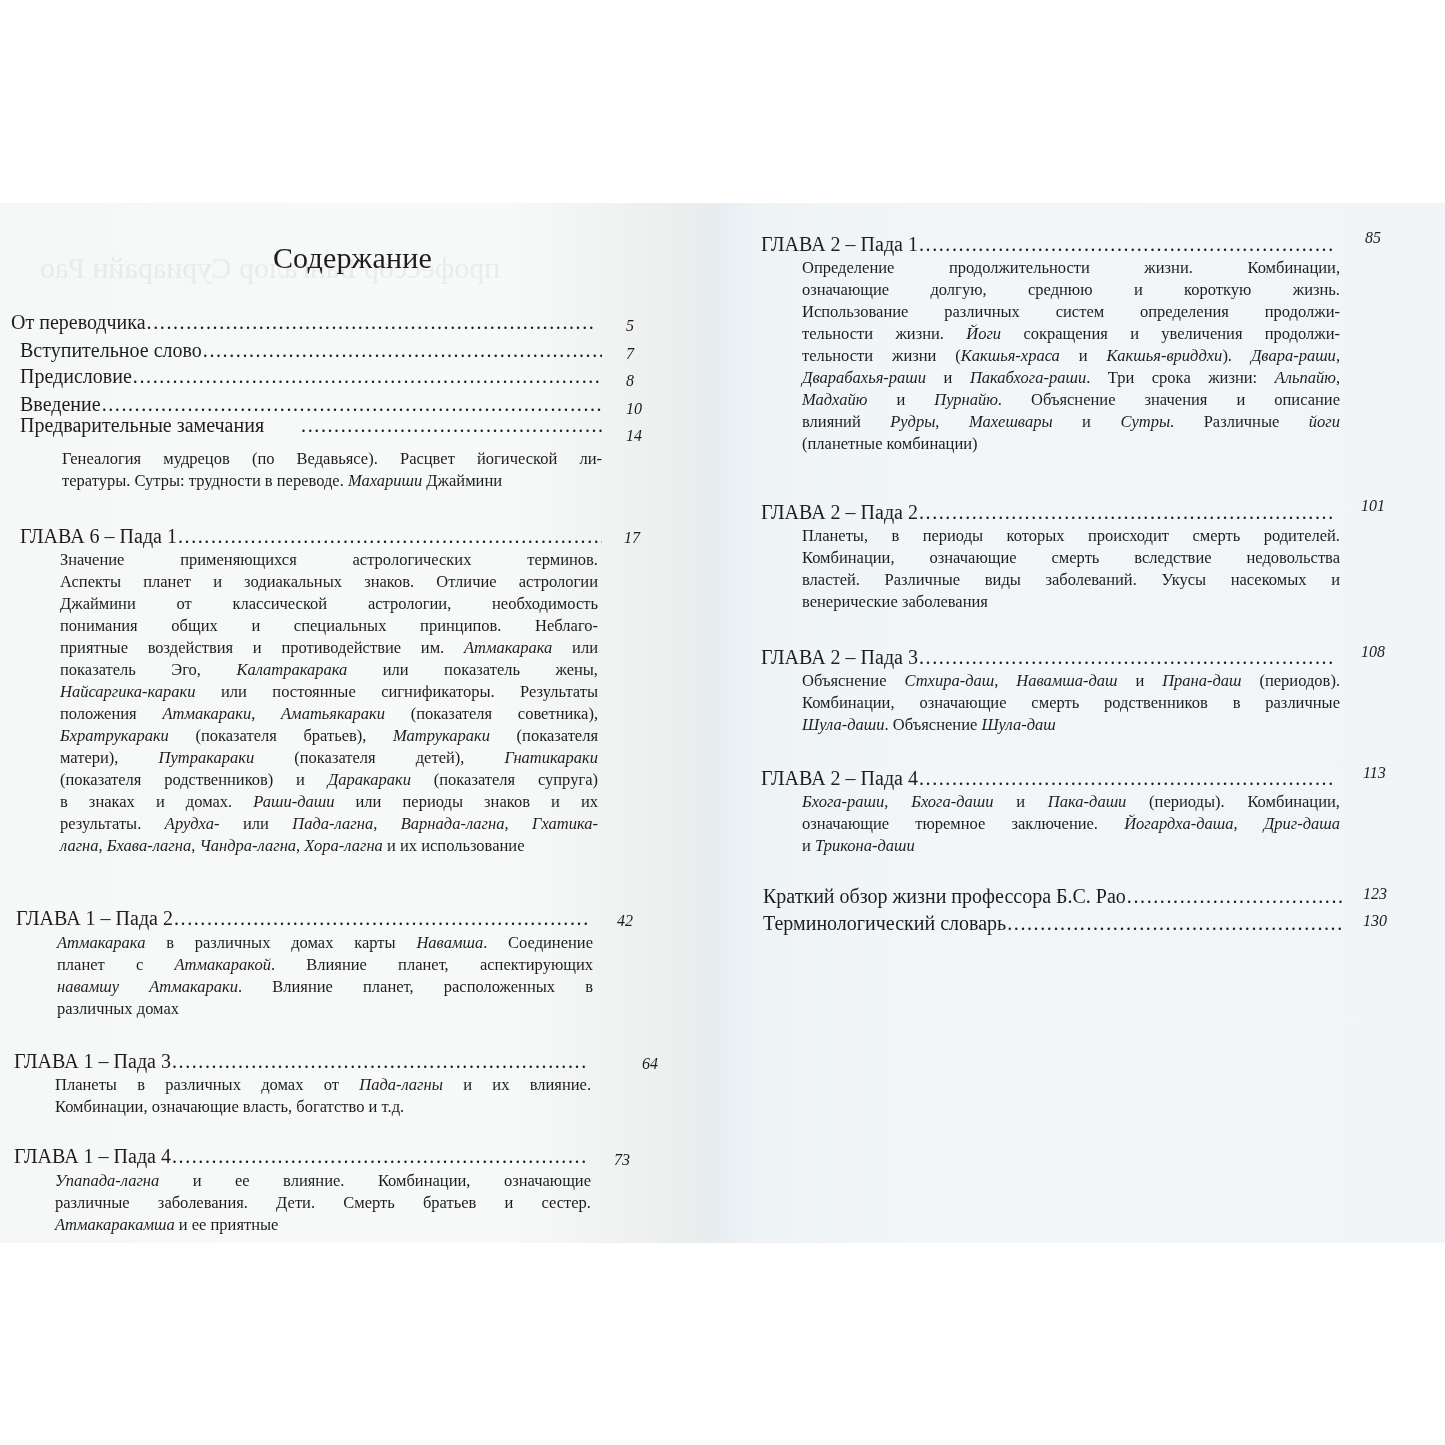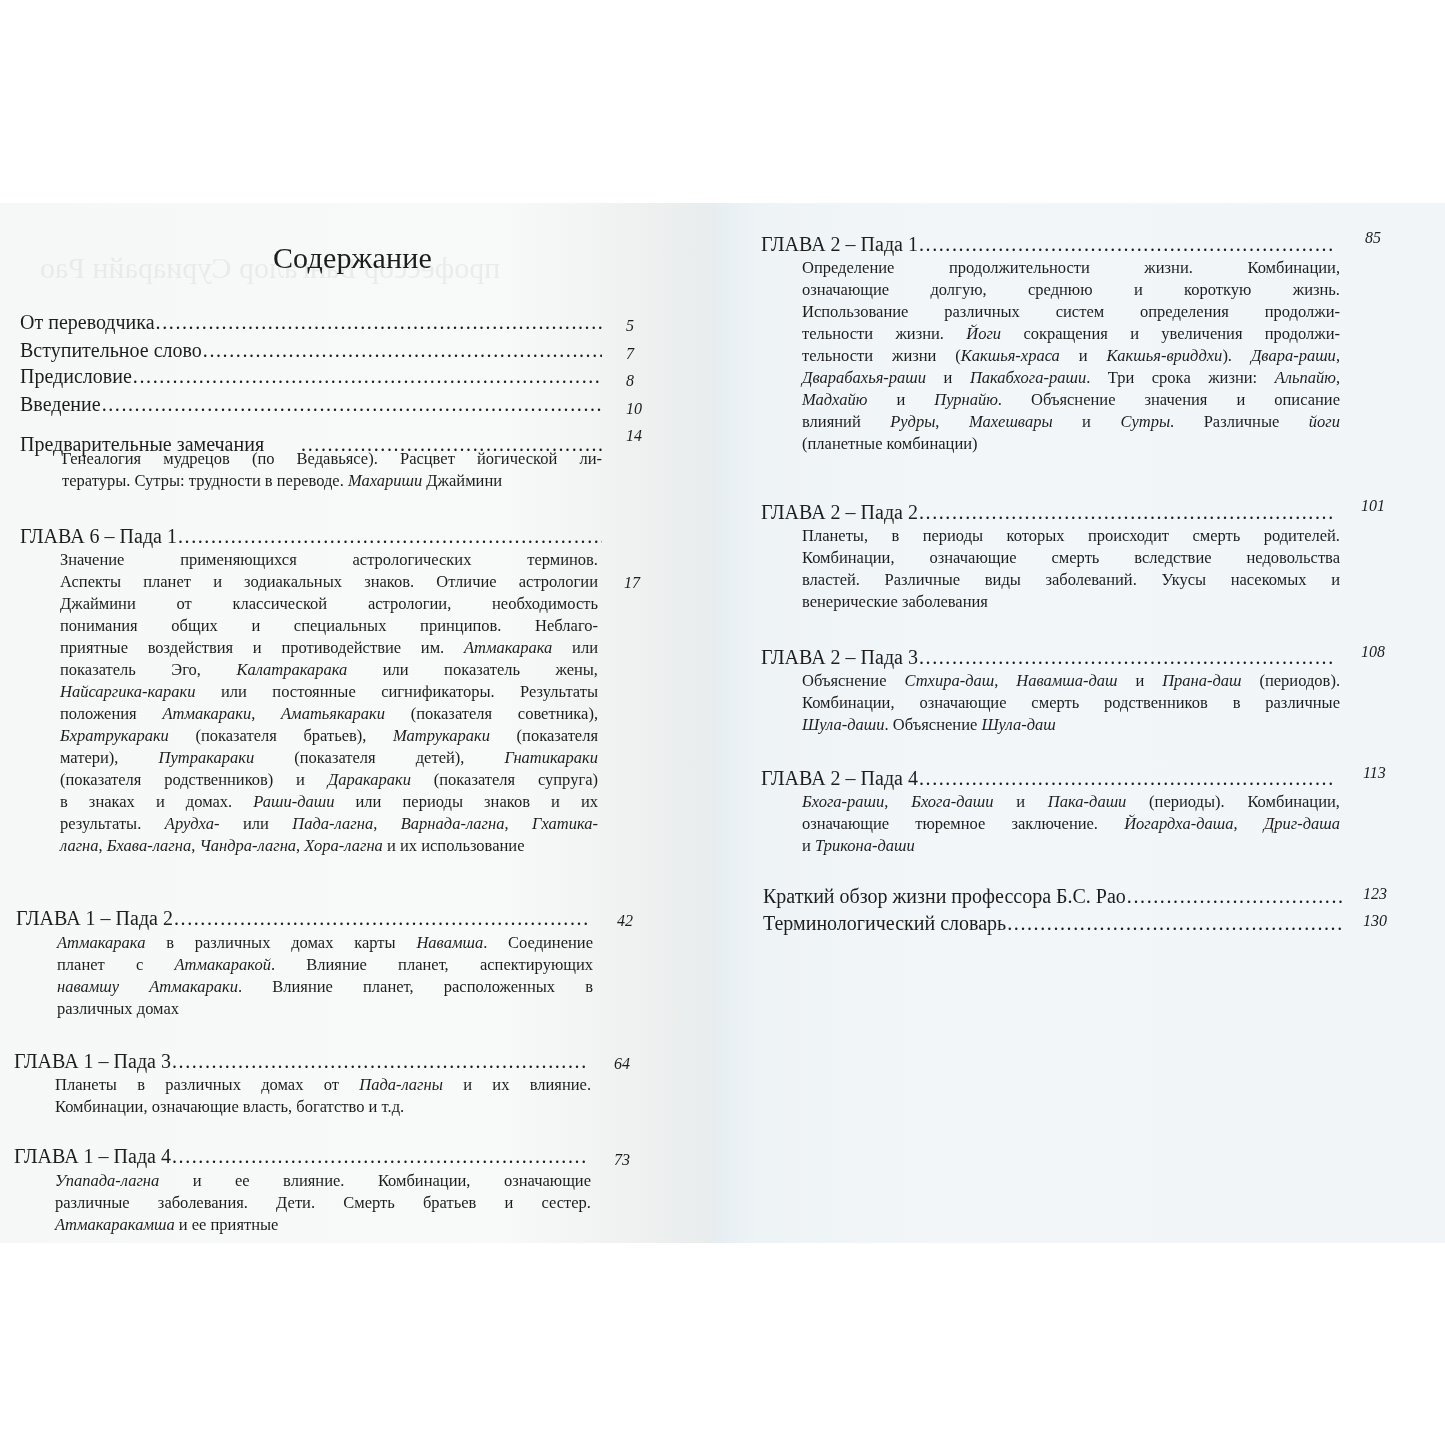--- a/index.html
+++ b/index.html
@@ -89,21 +89,21 @@
 </head>
 <body>
 
 <div class="spread">
 
   <div class="page page-left">
     <div class="ghost" style="left:40px; top:48px;">профессор Бангалор Суриарайн Рао</div>
 
     <div class="title">Содержание</div>
 
-    <div class="toc-line" style="left:20px; top:106px; width:582px;justify-content:center;">
+    <div class="toc-line" style="left:11px; top:106px; width:582px;justify-content:center;">
       <span class="label">От переводчика</span>
         <span class="dots"></span>
     </div>
     <div class="page-num" style="left:626px; top:110px;">5</div>
 
     <div class="toc-line" style="left:20px; top:134px; width:582px;">
       <span class="label">Вступительное слово</span>
         <span class="dots"></span>
     </div>
     <div class="page-num" style="left:626px; top:138px;">7</div>
@@ -113,36 +113,36 @@
         <span class="dots"></span>
     </div>
     <div class="page-num" style="left:626px; top:165px;">8</div>
 
     <div class="toc-line" style="left:20px; top:188px; width:582px;">
       <span class="label">Введение</span>
         <span class="dots"></span>
     </div>
     <div class="page-num" style="left:626px; top:193px;">10</div>
 
-    <div class="toc-line" style="left:20px; top:228px; width:582px;gap:36px;">
+    <div class="toc-line" style="left:20px; top:209px; width:582px;gap:36px;">
       <span class="label">Предварительные замечания</span>
         <span class="dots"></span>
     </div>
     <div class="page-num" style="left:626px; top:220px;">14</div>
 
     <div class="desc" style="left:62px; top:245px; width:540px;">
         <span class="row"><span>Генеалогия мудрецов (по Ведавьясе). Расцвет йогической ли-</span></span>
         <span class="row last"><span>тературы. Сутры: трудности в переводе. </span><i>Махариши</i><span> Джаймини</span></span>
       </div>
 
     <div class="toc-line" style="left:20px; top:320px; width:582px;">
       <span class="label">ГЛАВА 6 – Пада 1</span>
         <span class="dots"></span>
     </div>
-    <div class="page-num" style="left:624px; top:322px;margin-top:45px;">17</div>
+    <div class="page-num" style="left:624px; top:322px;">17</div>
     <div class="desc" style="left:60px; top:346px; width:538px;">
         <span class="row"><span>Значение применяющихся астрологических терминов.</span></span>
         <span class="row"><span>Аспекты планет и зодиакальных знаков. Отличие астрологии</span></span>
         <span class="row"><span>Джаймини от классической астрологии, необходимость</span></span>
         <span class="row"><span>понимания общих и специальных принципов. Неблаго-</span></span>
         <span class="row"><span>приятные воздействия и противодействие им. </span><i>Атмакарака</i><span> или</span></span>
         <span class="row"><span>показатель Эго, </span><i>Калатракарака</i><span> или показатель жены,</span></span>
         <span class="row"><i>Найсаргика-караки</i><span> или постоянные сигнификаторы. Результаты</span></span>
         <span class="row"><span>положения </span><i>Атмакараки</i><span>, </span><i>Аматьякараки</i><span> (показателя советника),</span></span>
         <span class="row"><i>Бхратрукараки</i><span> (показателя братьев), </span><i>Матрукараки</i><span> (показателя</span></span>
@@ -162,21 +162,21 @@
         <span class="row"><i>Атмакарака</i><span> в различных домах карты </span><i>Навамша</i><span>. Соединение</span></span>
         <span class="row"><span>планет с </span><i>Атмакаракой</i><span>. Влияние планет, аспектирующих</span></span>
         <span class="row"><i>навамшу</i><span> </span><i>Атмакараки</i><span>. Влияние планет, расположенных в</span></span>
         <span class="row last"><span>различных домах</span></span>
       </div>
 
     <div class="toc-line" style="left:14px; top:845px; width:572px;">
       <span class="label">ГЛАВА 1 – Пада 3</span>
         <span class="dots"></span>
     </div>
-    <div class="page-num" style="left:614px; top:848px;">64</div>
+    <div class="page-num" style="left:642px; top:848px;">64</div>
     <div class="desc" style="left:55px; top:871px; width:536px;">
         <span class="row"><span>Планеты в различных домах от </span><i>Пада-лагны</i><span> и их влияние.</span></span>
         <span class="row last"><span>Комбинации, означающие власть, богатство и т.д.</span></span>
       </div>
 
     <div class="toc-line" style="left:14px; top:940px; width:572px;">
       <span class="label">ГЛАВА 1 – Пада 4</span>
         <span class="dots"></span>
     </div>
     <div class="page-num" style="left:614px; top:944px;">73</div>

